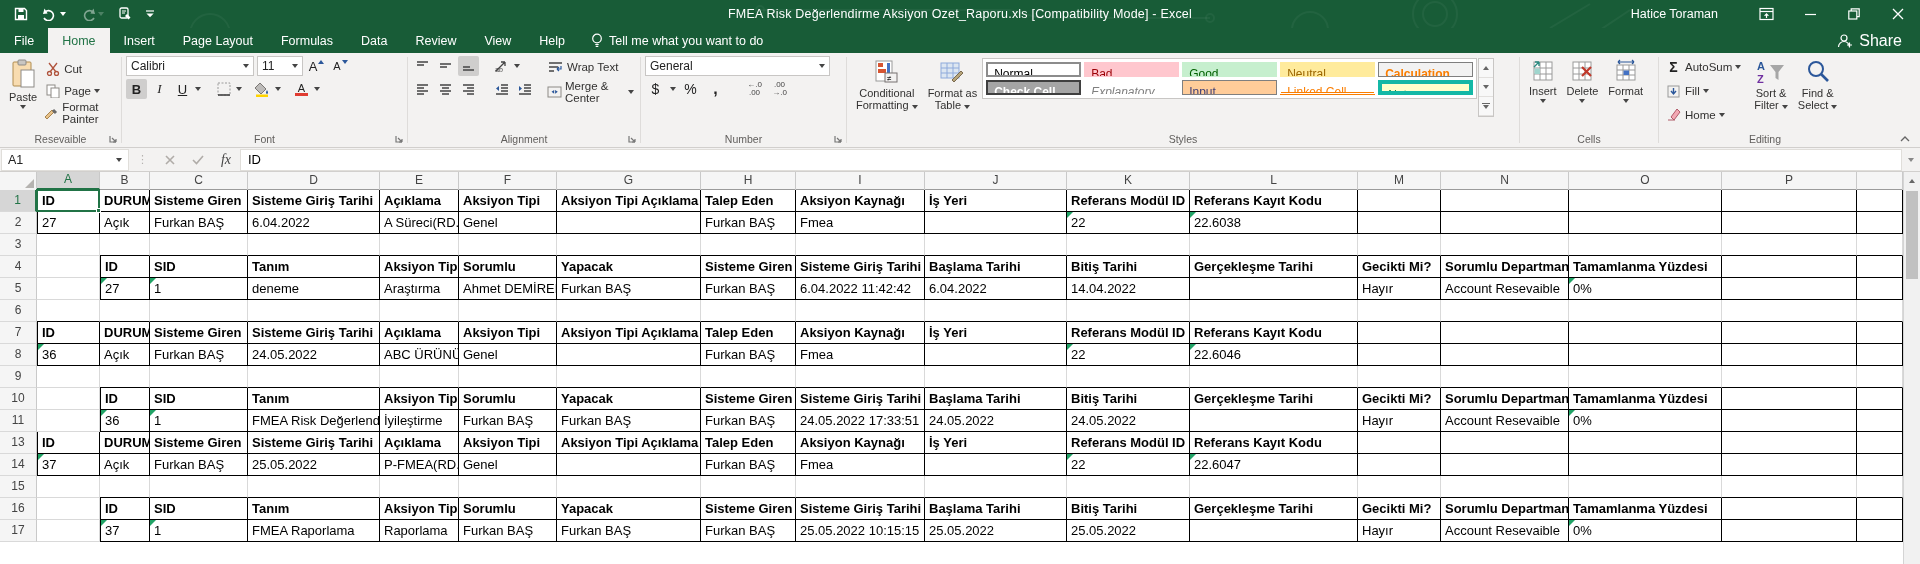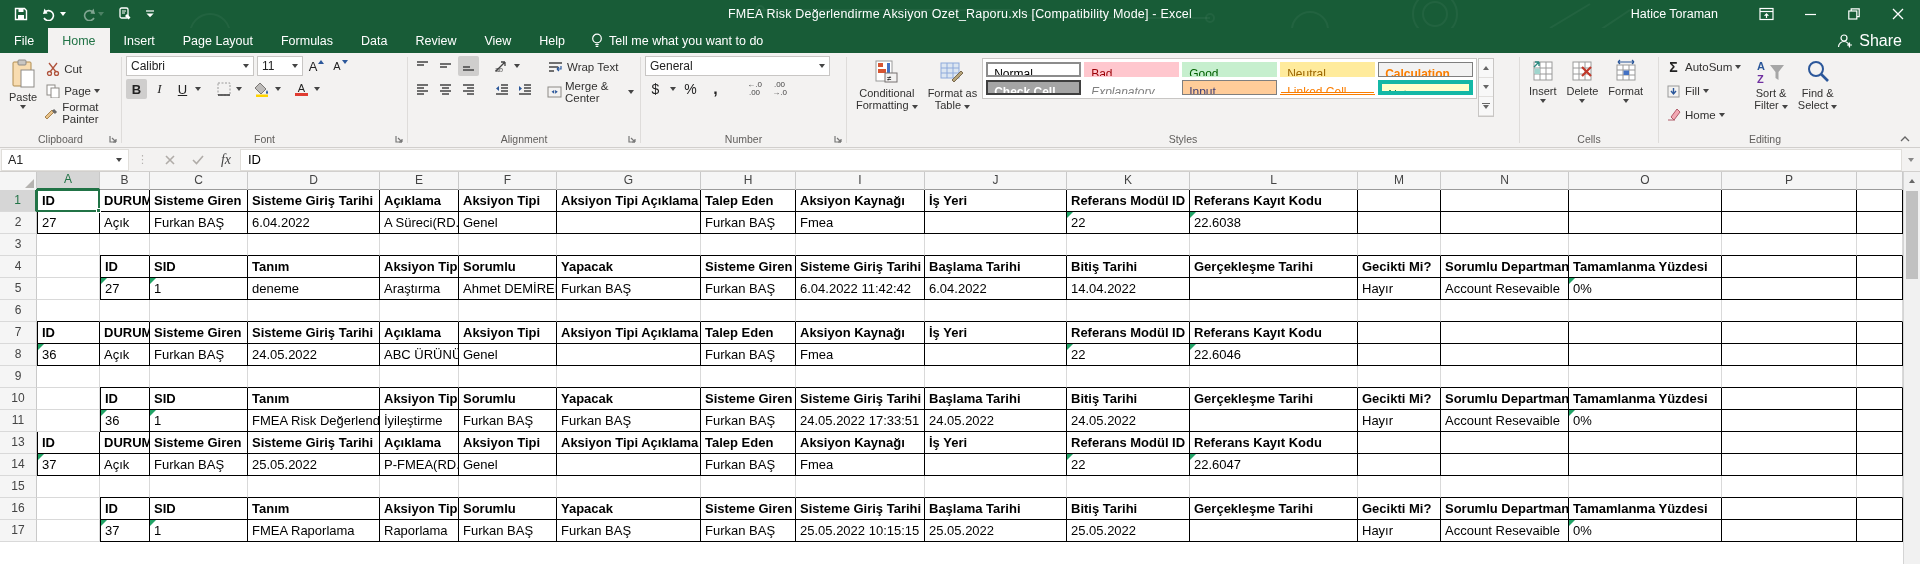--- a/index.html
+++ b/index.html
@@ -248,21 +248,21 @@
         <div class="smallrow">
           <span class="sicon">
               <svg width="15" height="14" viewBox="0 0 15 14">
                 <path d="M1 13 L8 6 l2 2 -7 7 z" fill="#e8c28a" stroke="#a8854f" transform="translate(0,-2)"></path>
                 <path d="M9 4 l3 3" stroke="#6a6a6a" stroke-width="3"></path>
               </svg>
             </span>
           <span>Format Painter</span>
         </div>
       </div>
-      <div class="glabel">Clipboard</div>
+      <div class="glabel">Resevaible</div>
       <span class="launcher">
           <svg width="10" height="10" viewBox="0 0 10 10">
             <path d="M2 2 v6 h6" fill="none" stroke="#777" stroke-width="1.2"></path>
             <path d="M4 4 l4 4 M8 8 v-3 M8 8 h-3" stroke="#777" stroke-width="1.2" fill="none"></path>
           </svg>
         </span>
     </div>
     <div class="gdiv"></div>
 
     <div class="group" style="width:285px;">

